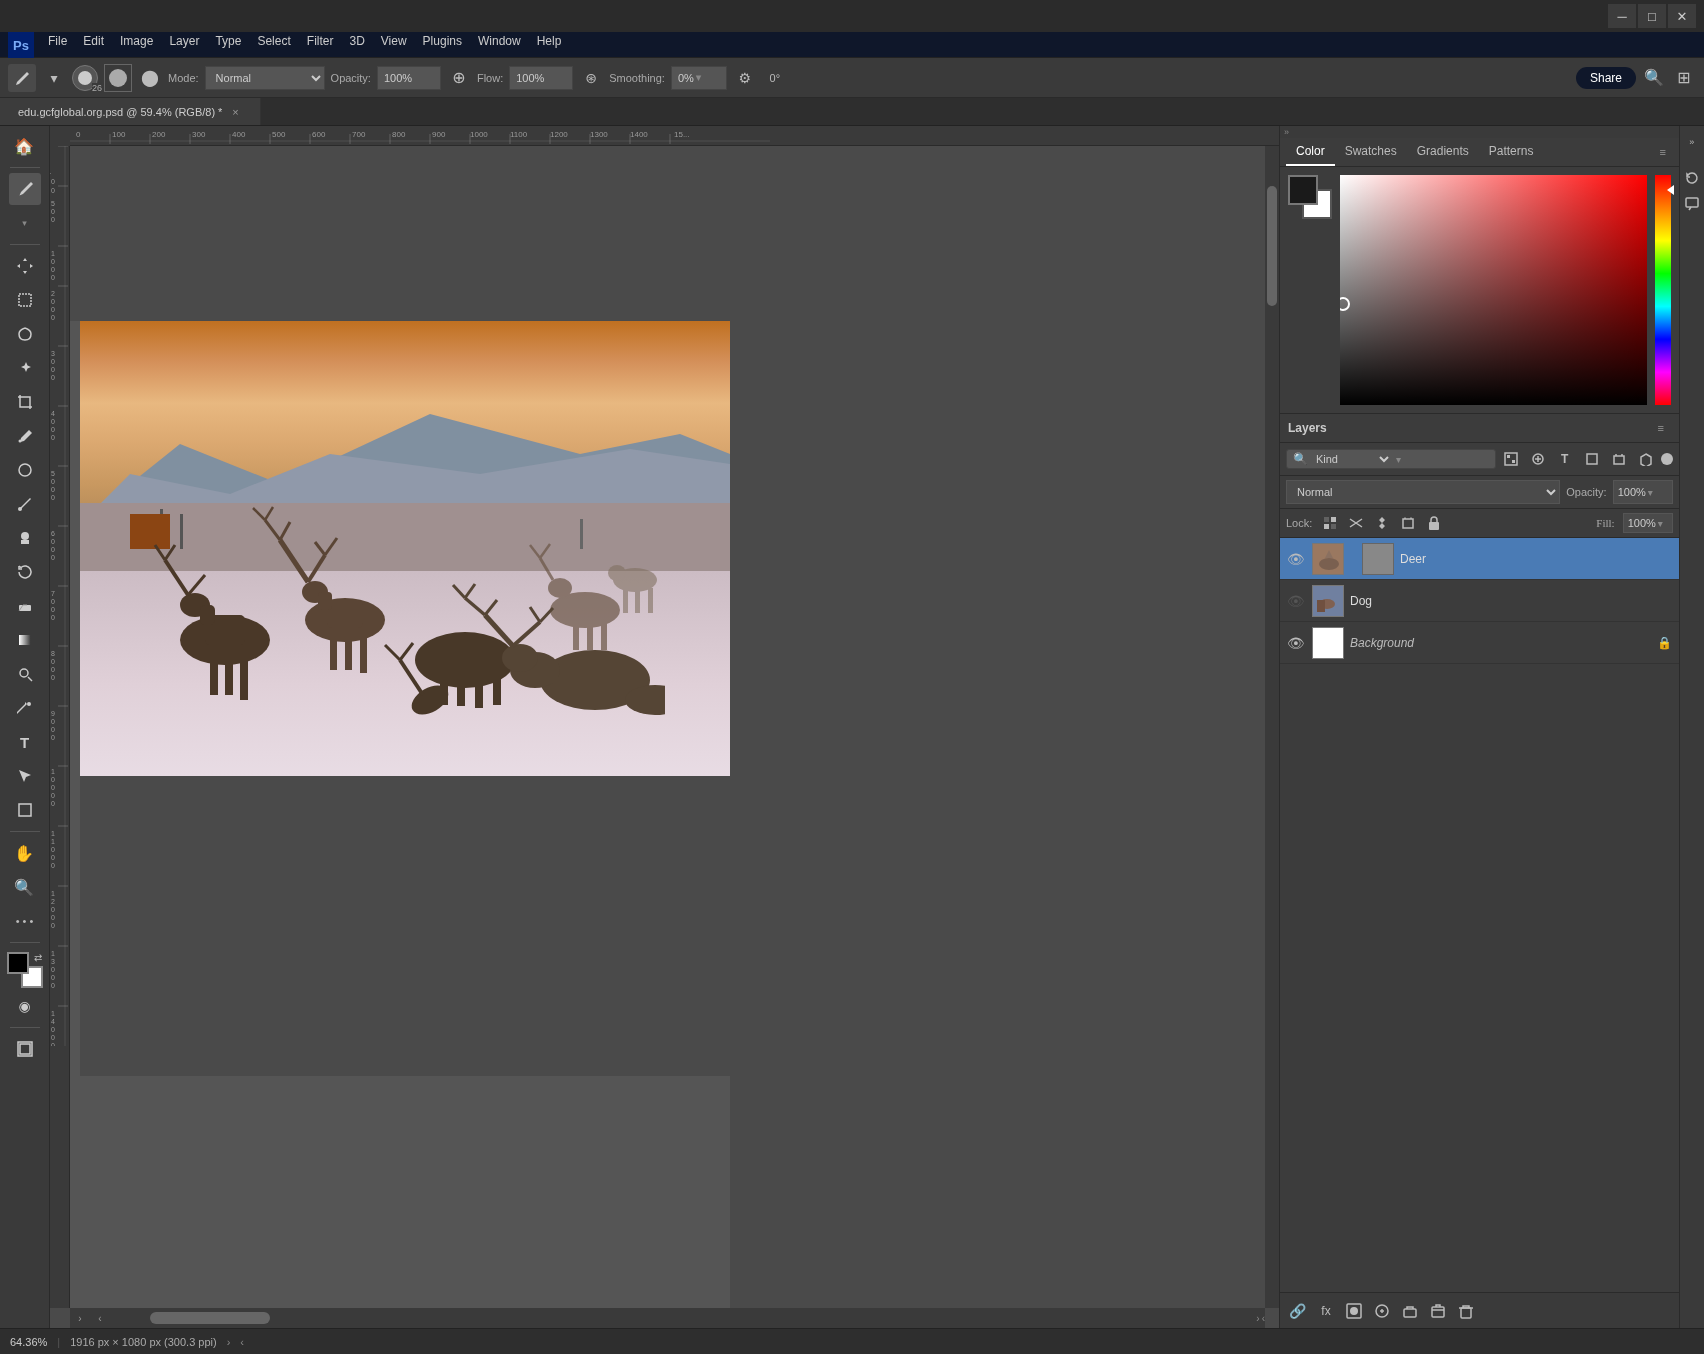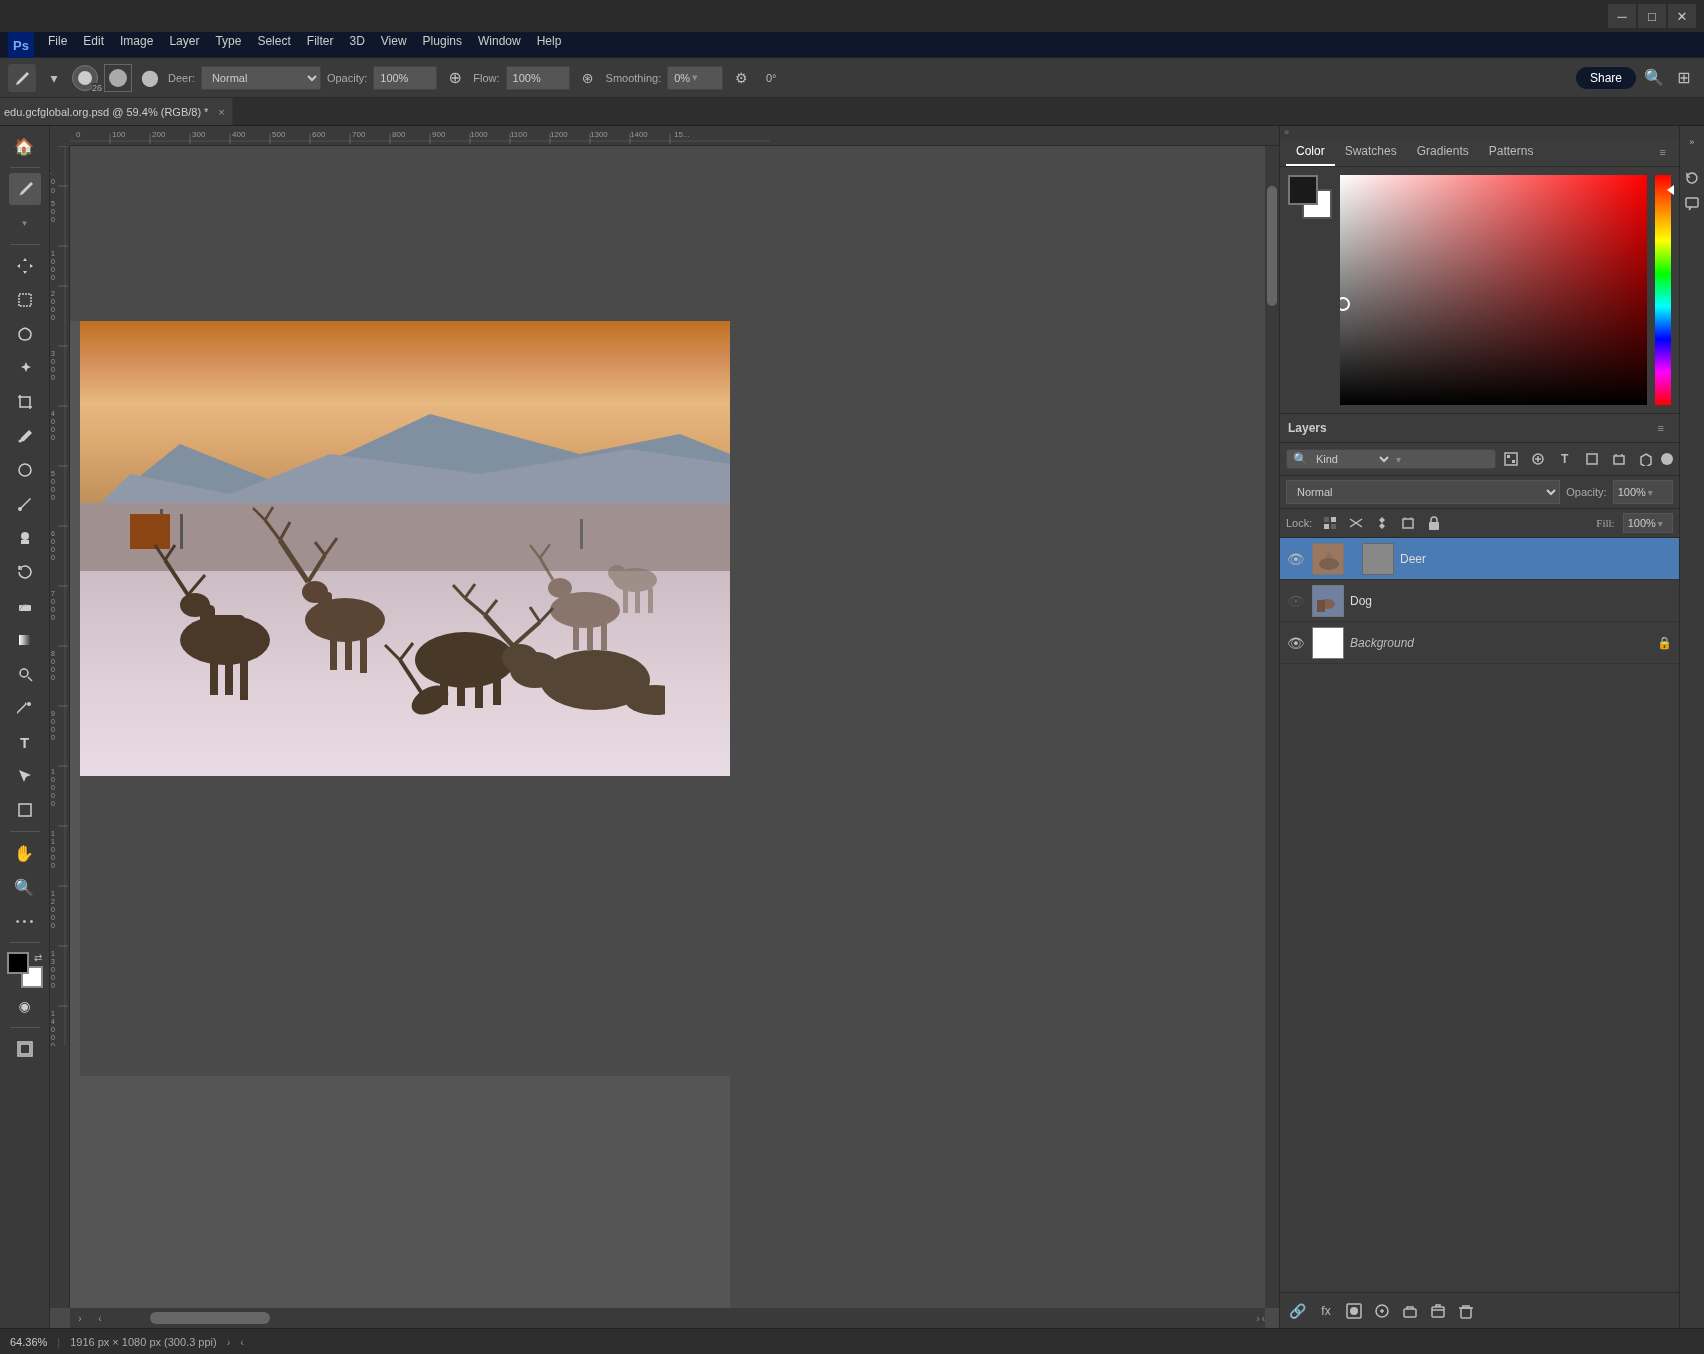--- a/index.html
+++ b/index.html
@@ -141,21 +141,21 @@
     
     #tab-bar {
       height: 28px;
       background: #2e2e2e;
       display: flex;
       align-items: stretch;
       border-bottom: 1px solid #222;
     }
     .tab {
       display: flex; align-items: center;
-      padding: 0 4px;
+      padding: 0 18px;
       background: #4a4a4a;
       border-right: 1px solid #333;
       cursor: pointer;
       font-size: 11px;
       color: #ccc;
       gap: 6px;
     }
     .tab.active { background: #3c3c3c; }
     .tab-close {
       width: 14px; height: 14px;
@@ -658,21 +658,21 @@
   <div class="brush-size-container">
     <div class="brush-preview">
       <div style="width:14px;height:14px;background:#ccc;border-radius:50%;"></div>
     </div>
     <span class="brush-size-num">26</span>
   </div>
   <div class="options-icon-btn" style="border:1px solid #666;width:28px;height:28px;">
     <div style="width:18px;height:18px;background:#aaa;border-radius:50%;"></div>
   </div>
   <div class="options-icon-btn" style="color:#bbb;font-size:16px;">⬤</div>
-  <span class="options-label">Deer:</span>
+  <span class="options-label">Mode:</span>
   <select class="options-select" style="width:120px;">
     <option>Normal</option>
   </select>
   <span class="options-label">Opacity:</span>
   <div class="options-input" style="width:64px;display:flex;align-items:center;gap:2px;">100%</div>
   <div class="options-icon-btn" style="font-size:16px;">⊕</div>
   <span class="options-label">Flow:</span>
   <div class="options-input" style="width:64px;display:flex;align-items:center;gap:2px;">100%</div>
   <div class="options-icon-btn">⊛</div>
   <span class="options-label">Smoothing:</span>

